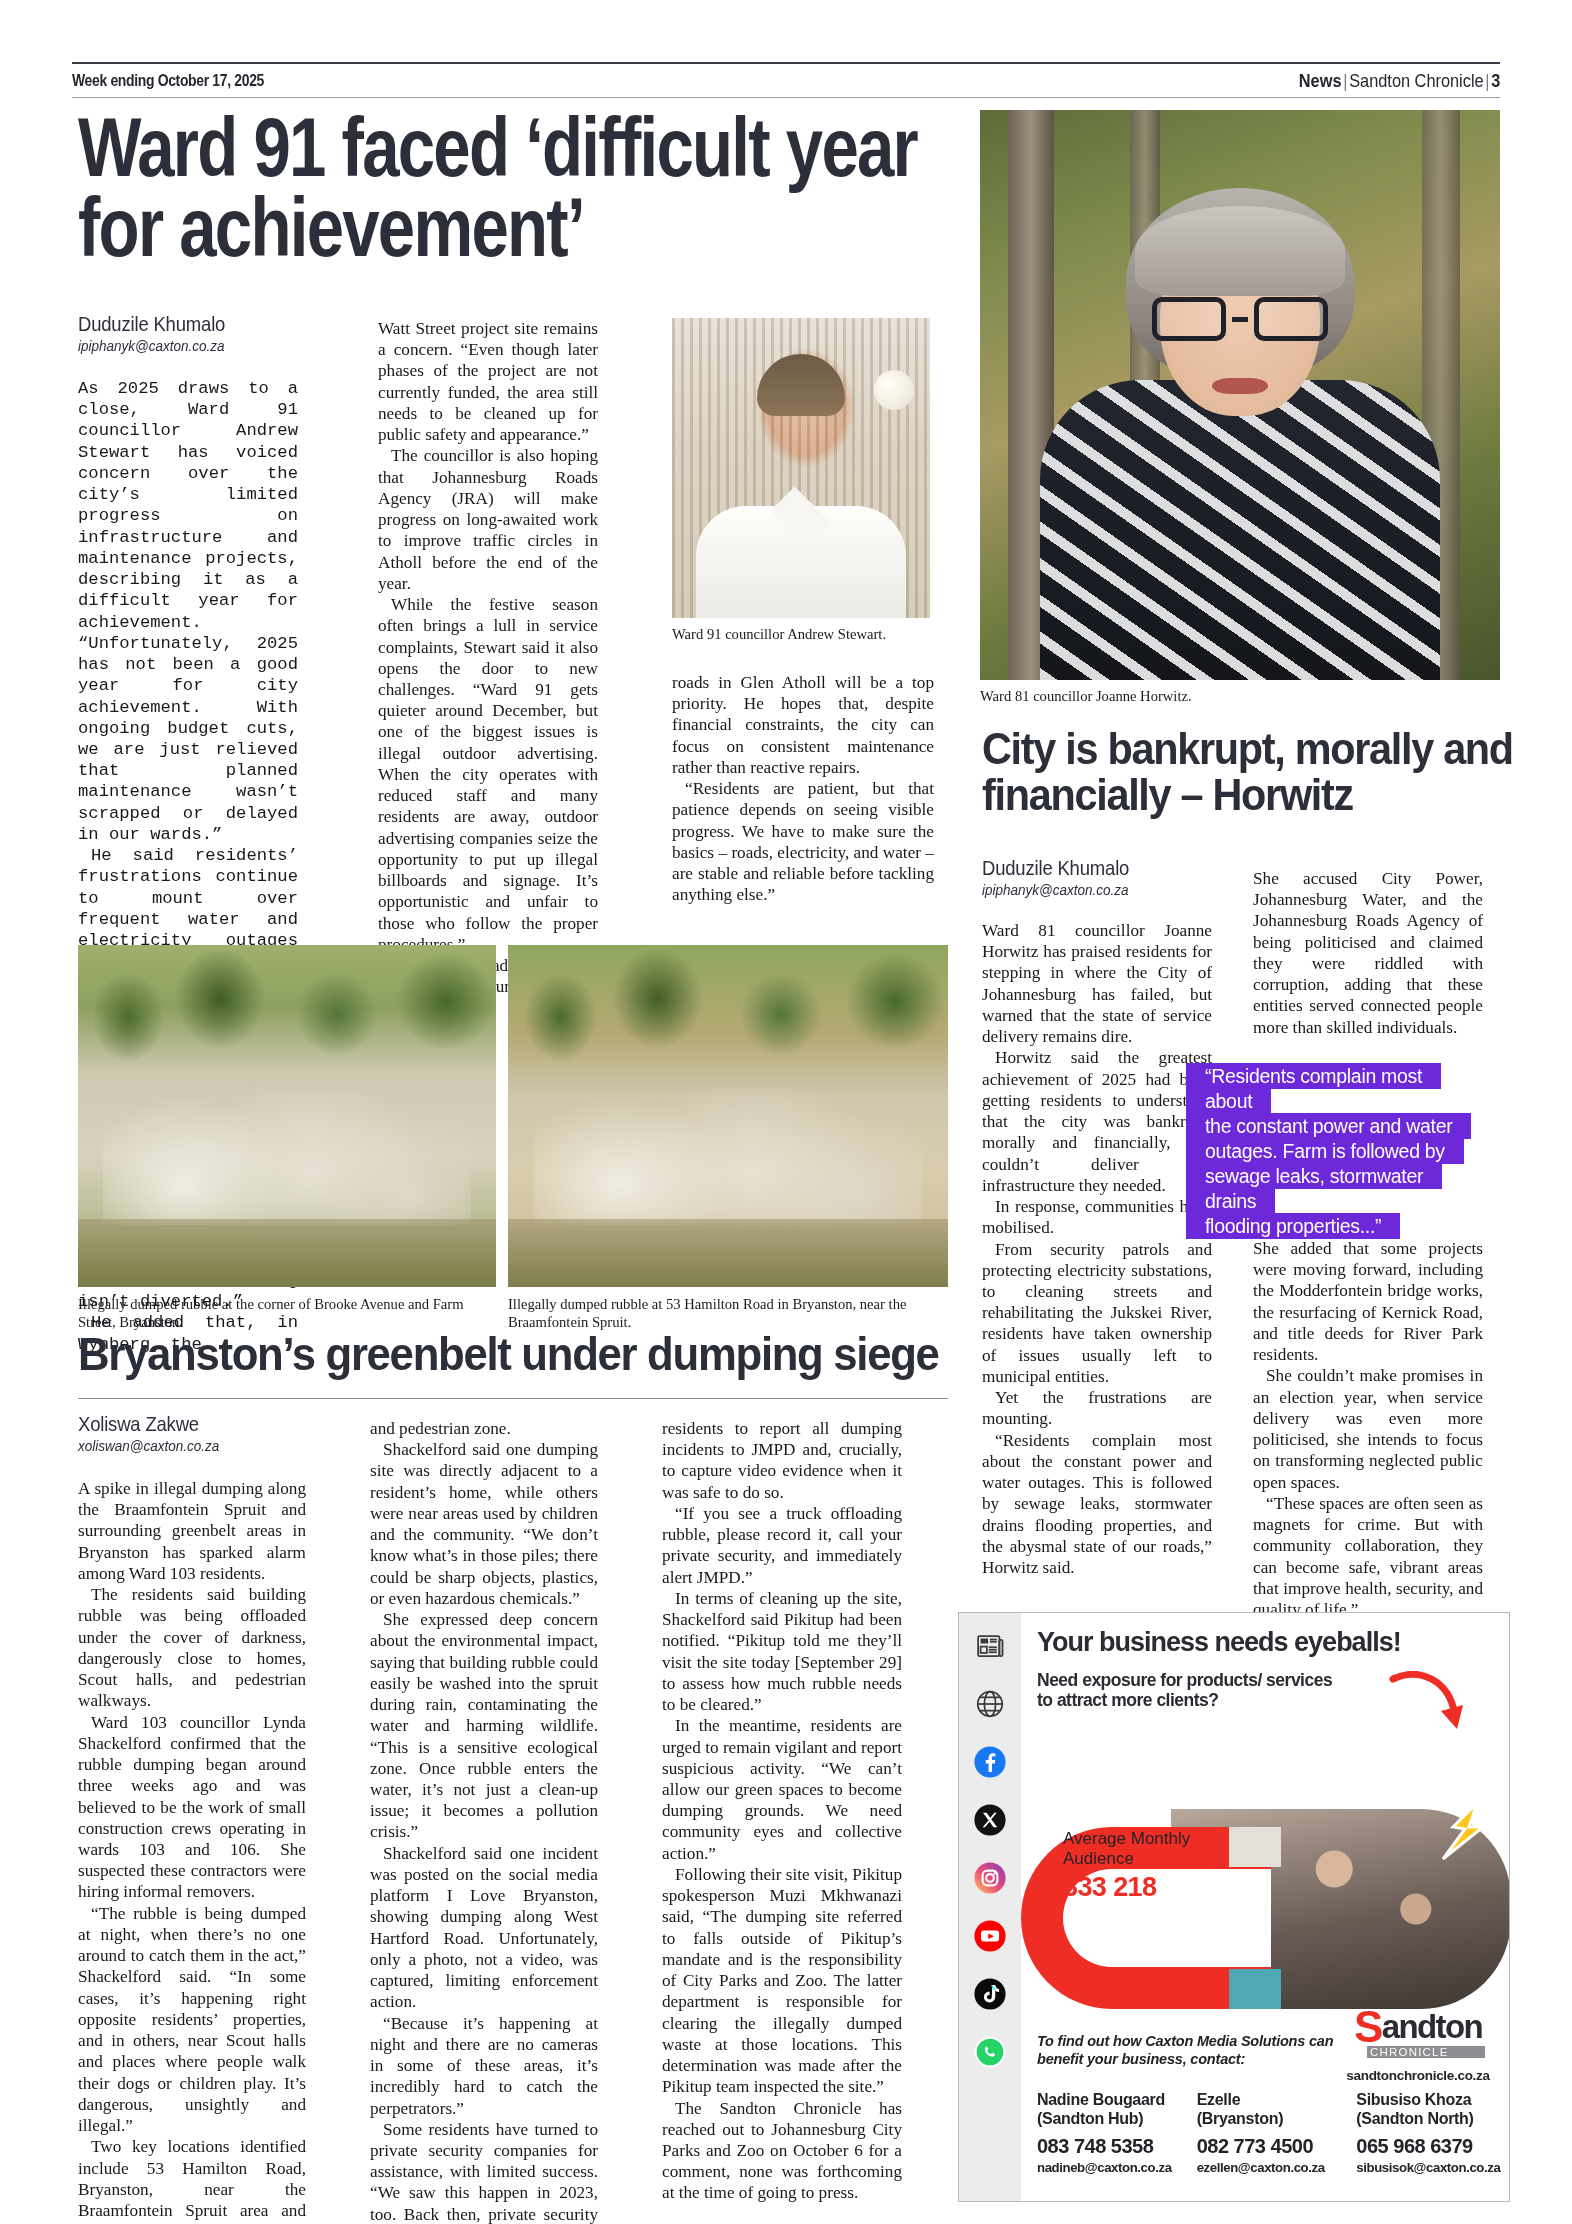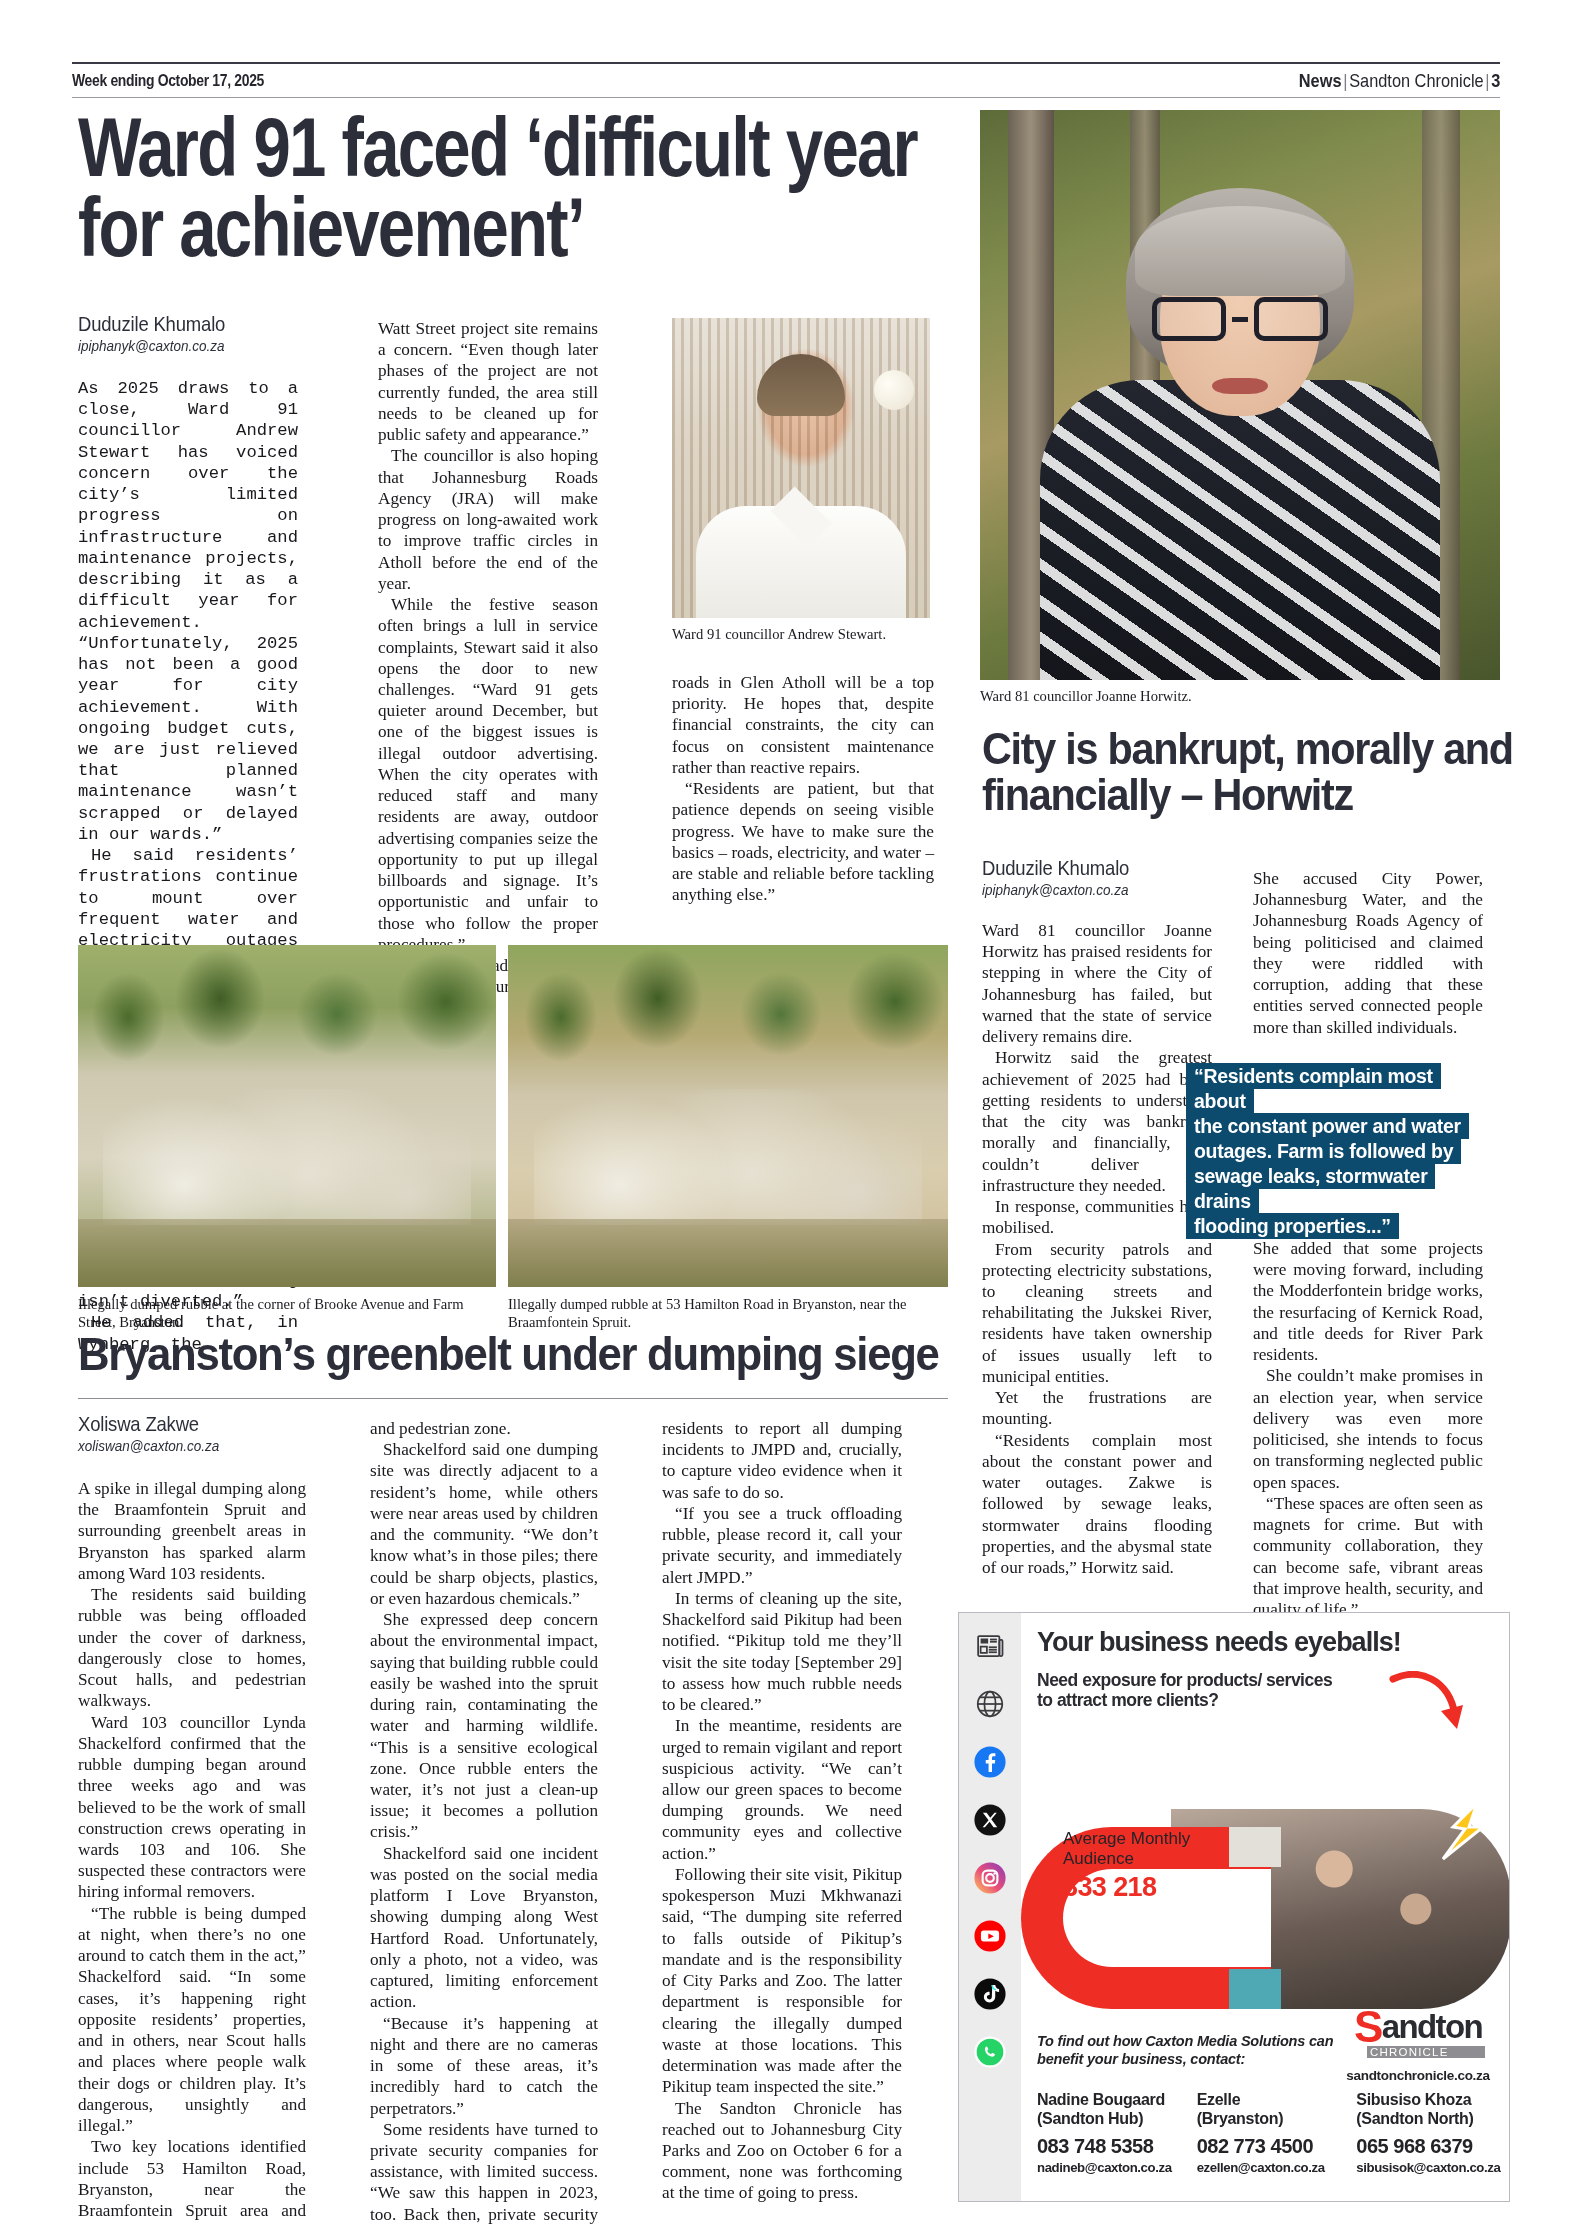--- a/index.html
+++ b/index.html
@@ -214,24 +214,23 @@
 
   
   #pullquote {
     position: absolute; left: 1186px; top: 1064px; width: 300px;
     font-family: "Liberation Sans", sans-serif;
     font-size: 19.5px; font-weight: normal; line-height: 1.28;
     color: #ffffff;
     letter-spacing: -0.3px;
   }
   #pullquote span.ln {
-    display: inline; background: #0c4a6e;
+    display: inline; background: #6d28d9;
     box-decoration-break: clone; -webkit-box-decoration-break: clone;
-    padding: 2px 8px;
-    font-weight: bold;
+    padding: 2px 19px;
   }
 
   
   .rule { position: absolute; background: #3a3a46; }
 
   
   #advert {
     position: absolute; left: 958px; top: 1612px; width: 552px; height: 590px;
     border: 1px solid #b9b9bf; background: #ffffff; overflow: hidden;
   }
@@ -397,21 +396,21 @@
     <div class="name">Duduzile Khumalo</div>
     <div class="mail">ipiphanyk@caxton.co.za</div>
   </div>
 
   <div class="col" style="left:982px;top:920px;width:230px;">
     <p class="first">Ward 81 councillor Joanne Horwitz has praised residents for stepping in where the City of Johannesburg has failed, but warned that the state of service delivery remains dire.</p>
     <p>Horwitz said the greatest achievement of 2025 had been getting residents to understand that the city was bankrupt, morally and financially, and couldn’t deliver the infrastructure they needed.</p>
     <p>In response, communities have mobilised.</p>
     <p>From security patrols and protecting electricity substations, to cleaning streets and rehabilitating the Jukskei River, residents have taken ownership of issues usually left to municipal entities.</p>
     <p>Yet the frustrations are mounting.</p>
-    <p>“Residents complain most about the constant power and water outages. Zakwe is followed by sewage leaks, stormwater drains flooding properties, and the abysmal state of our roads,” Horwitz said.</p>
+    <p>“Residents complain most about the constant power and water outages. This is followed by sewage leaks, stormwater drains flooding properties, and the abysmal state of our roads,” Horwitz said.</p>
   </div>
 
   <div class="col" style="left:1253px;top:868px;width:230px;">
     <p class="first">She accused City Power, Johannesburg Water, and the Johannesburg Roads Agency of being politicised and claimed they were riddled with corruption, adding that these entities served connected people more than skilled individuals.</p>
   </div>
 
   <div id="pullquote">
     <span class="ln">“Residents complain most about</span><br>
     <span class="ln">the constant power and water</span><br>
     <span class="ln">outages. Farm is followed by</span><br>

